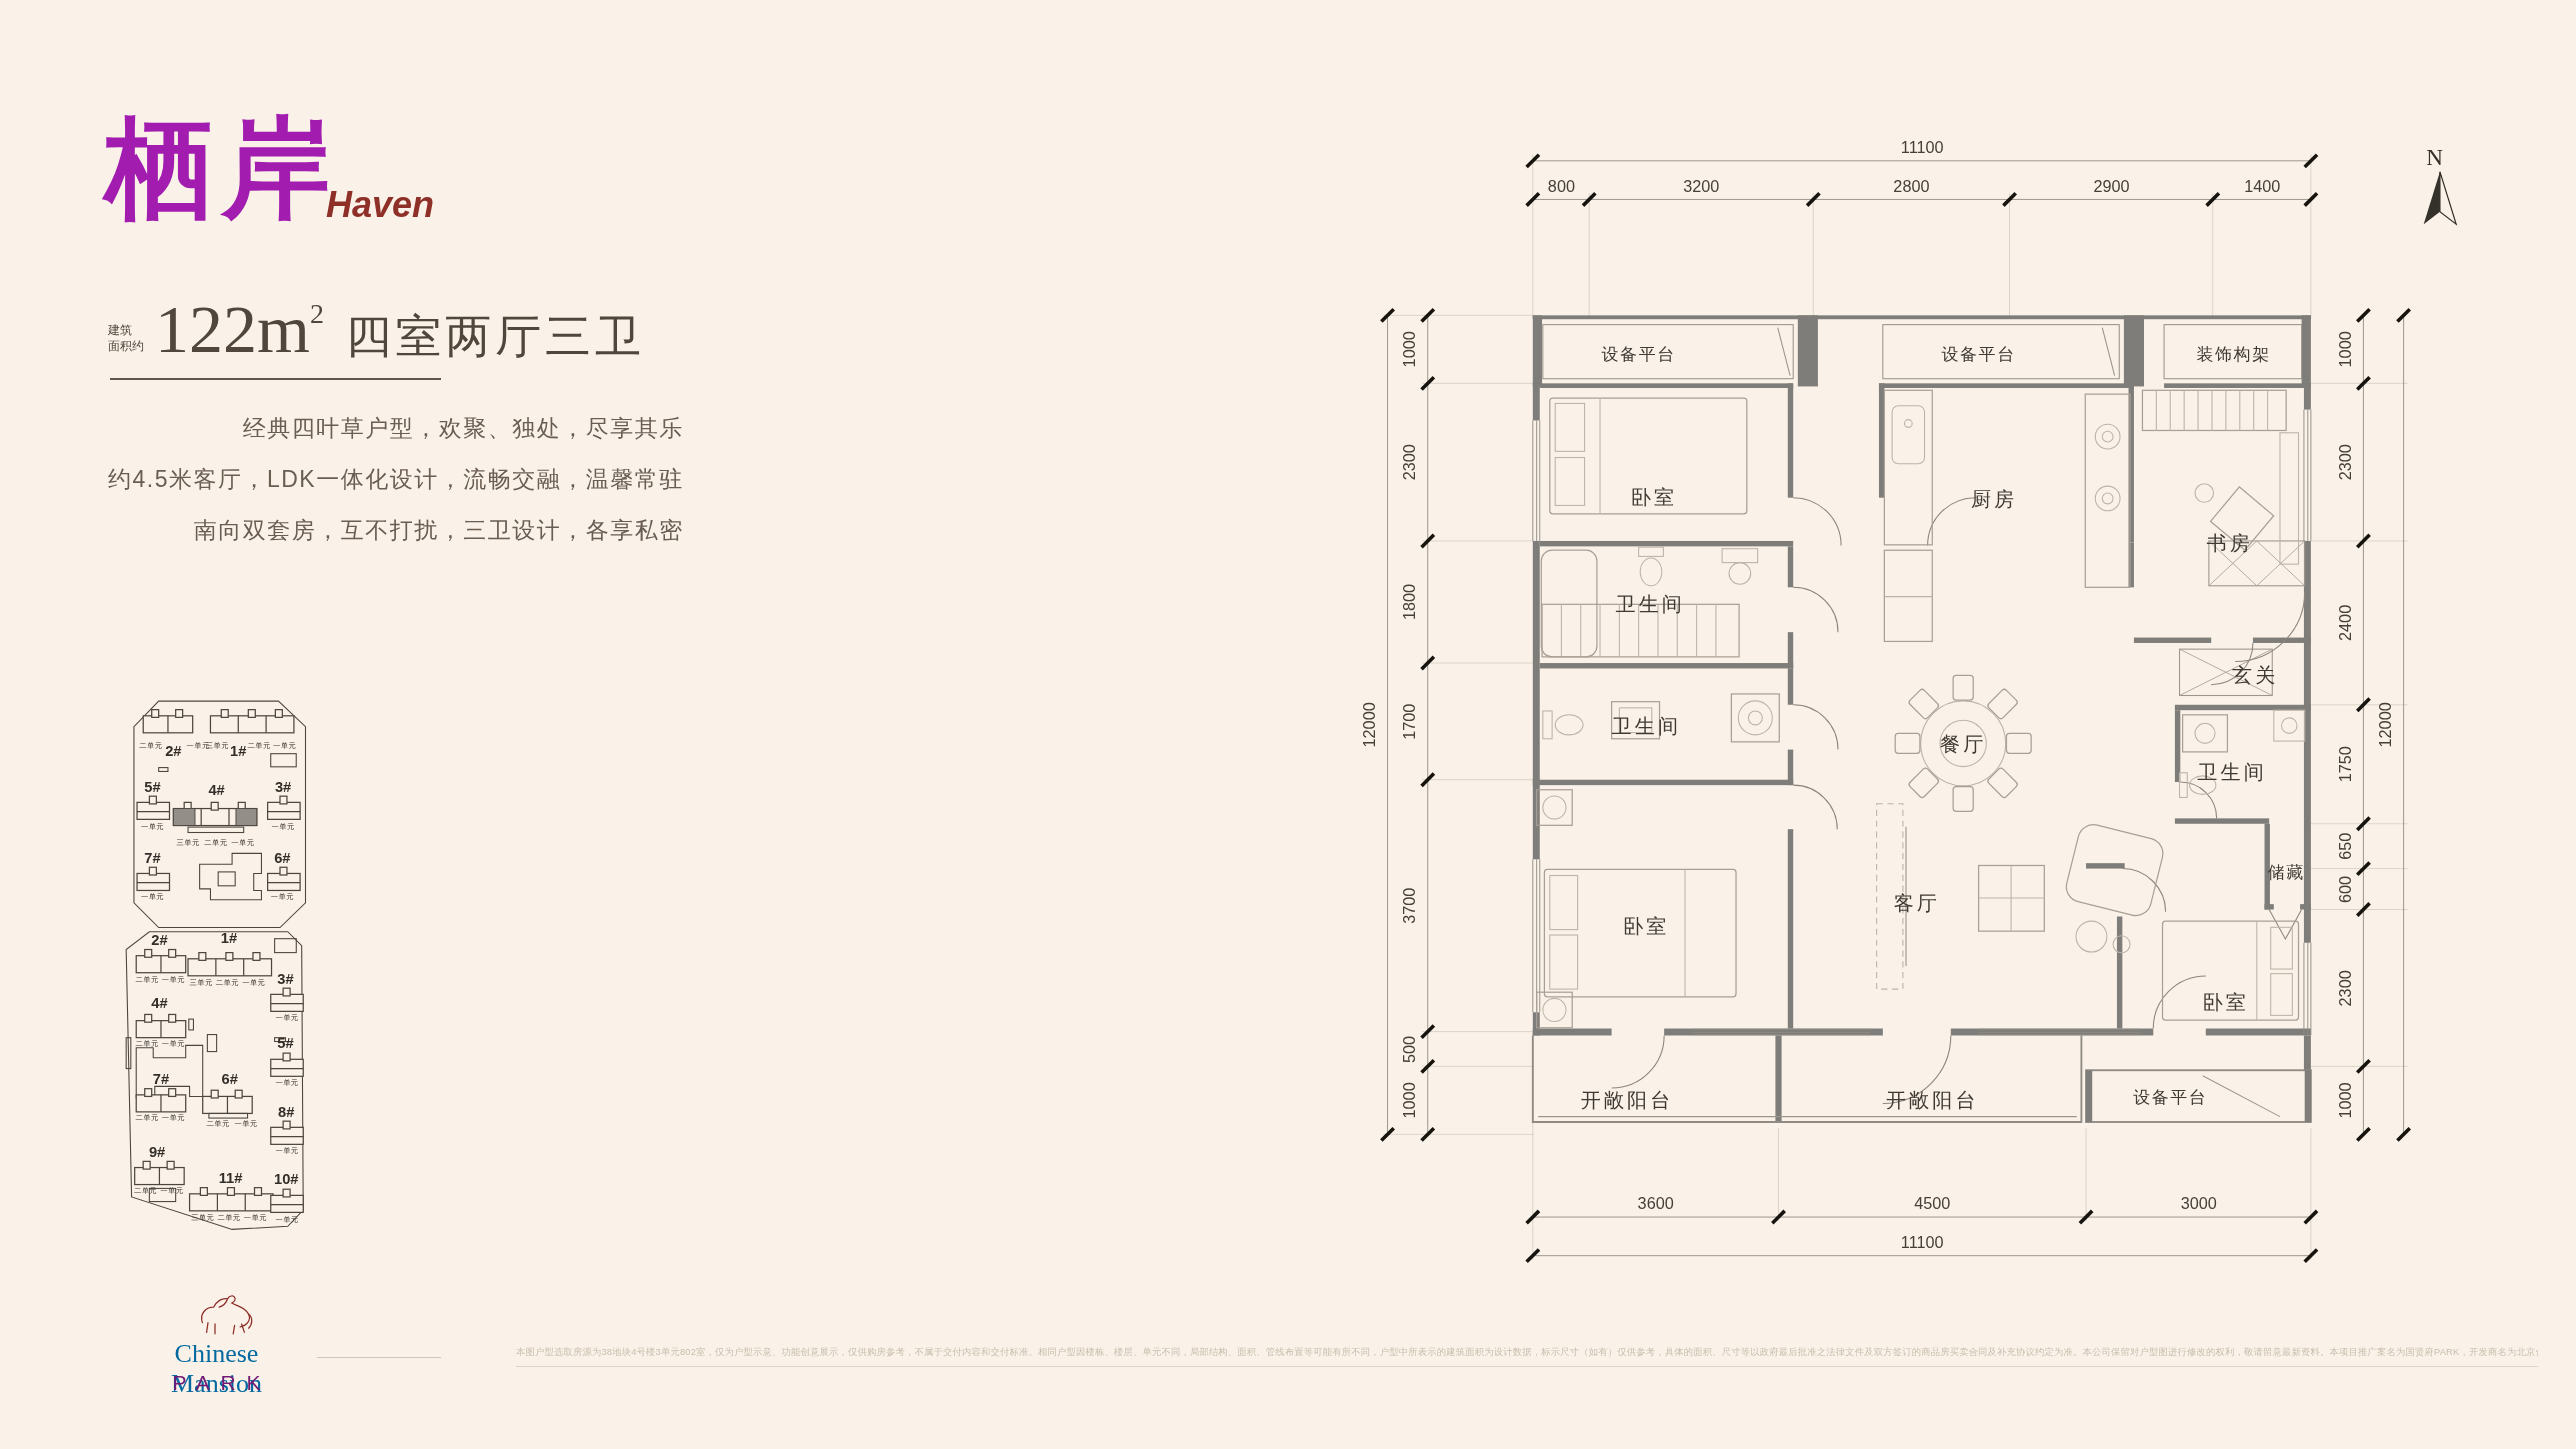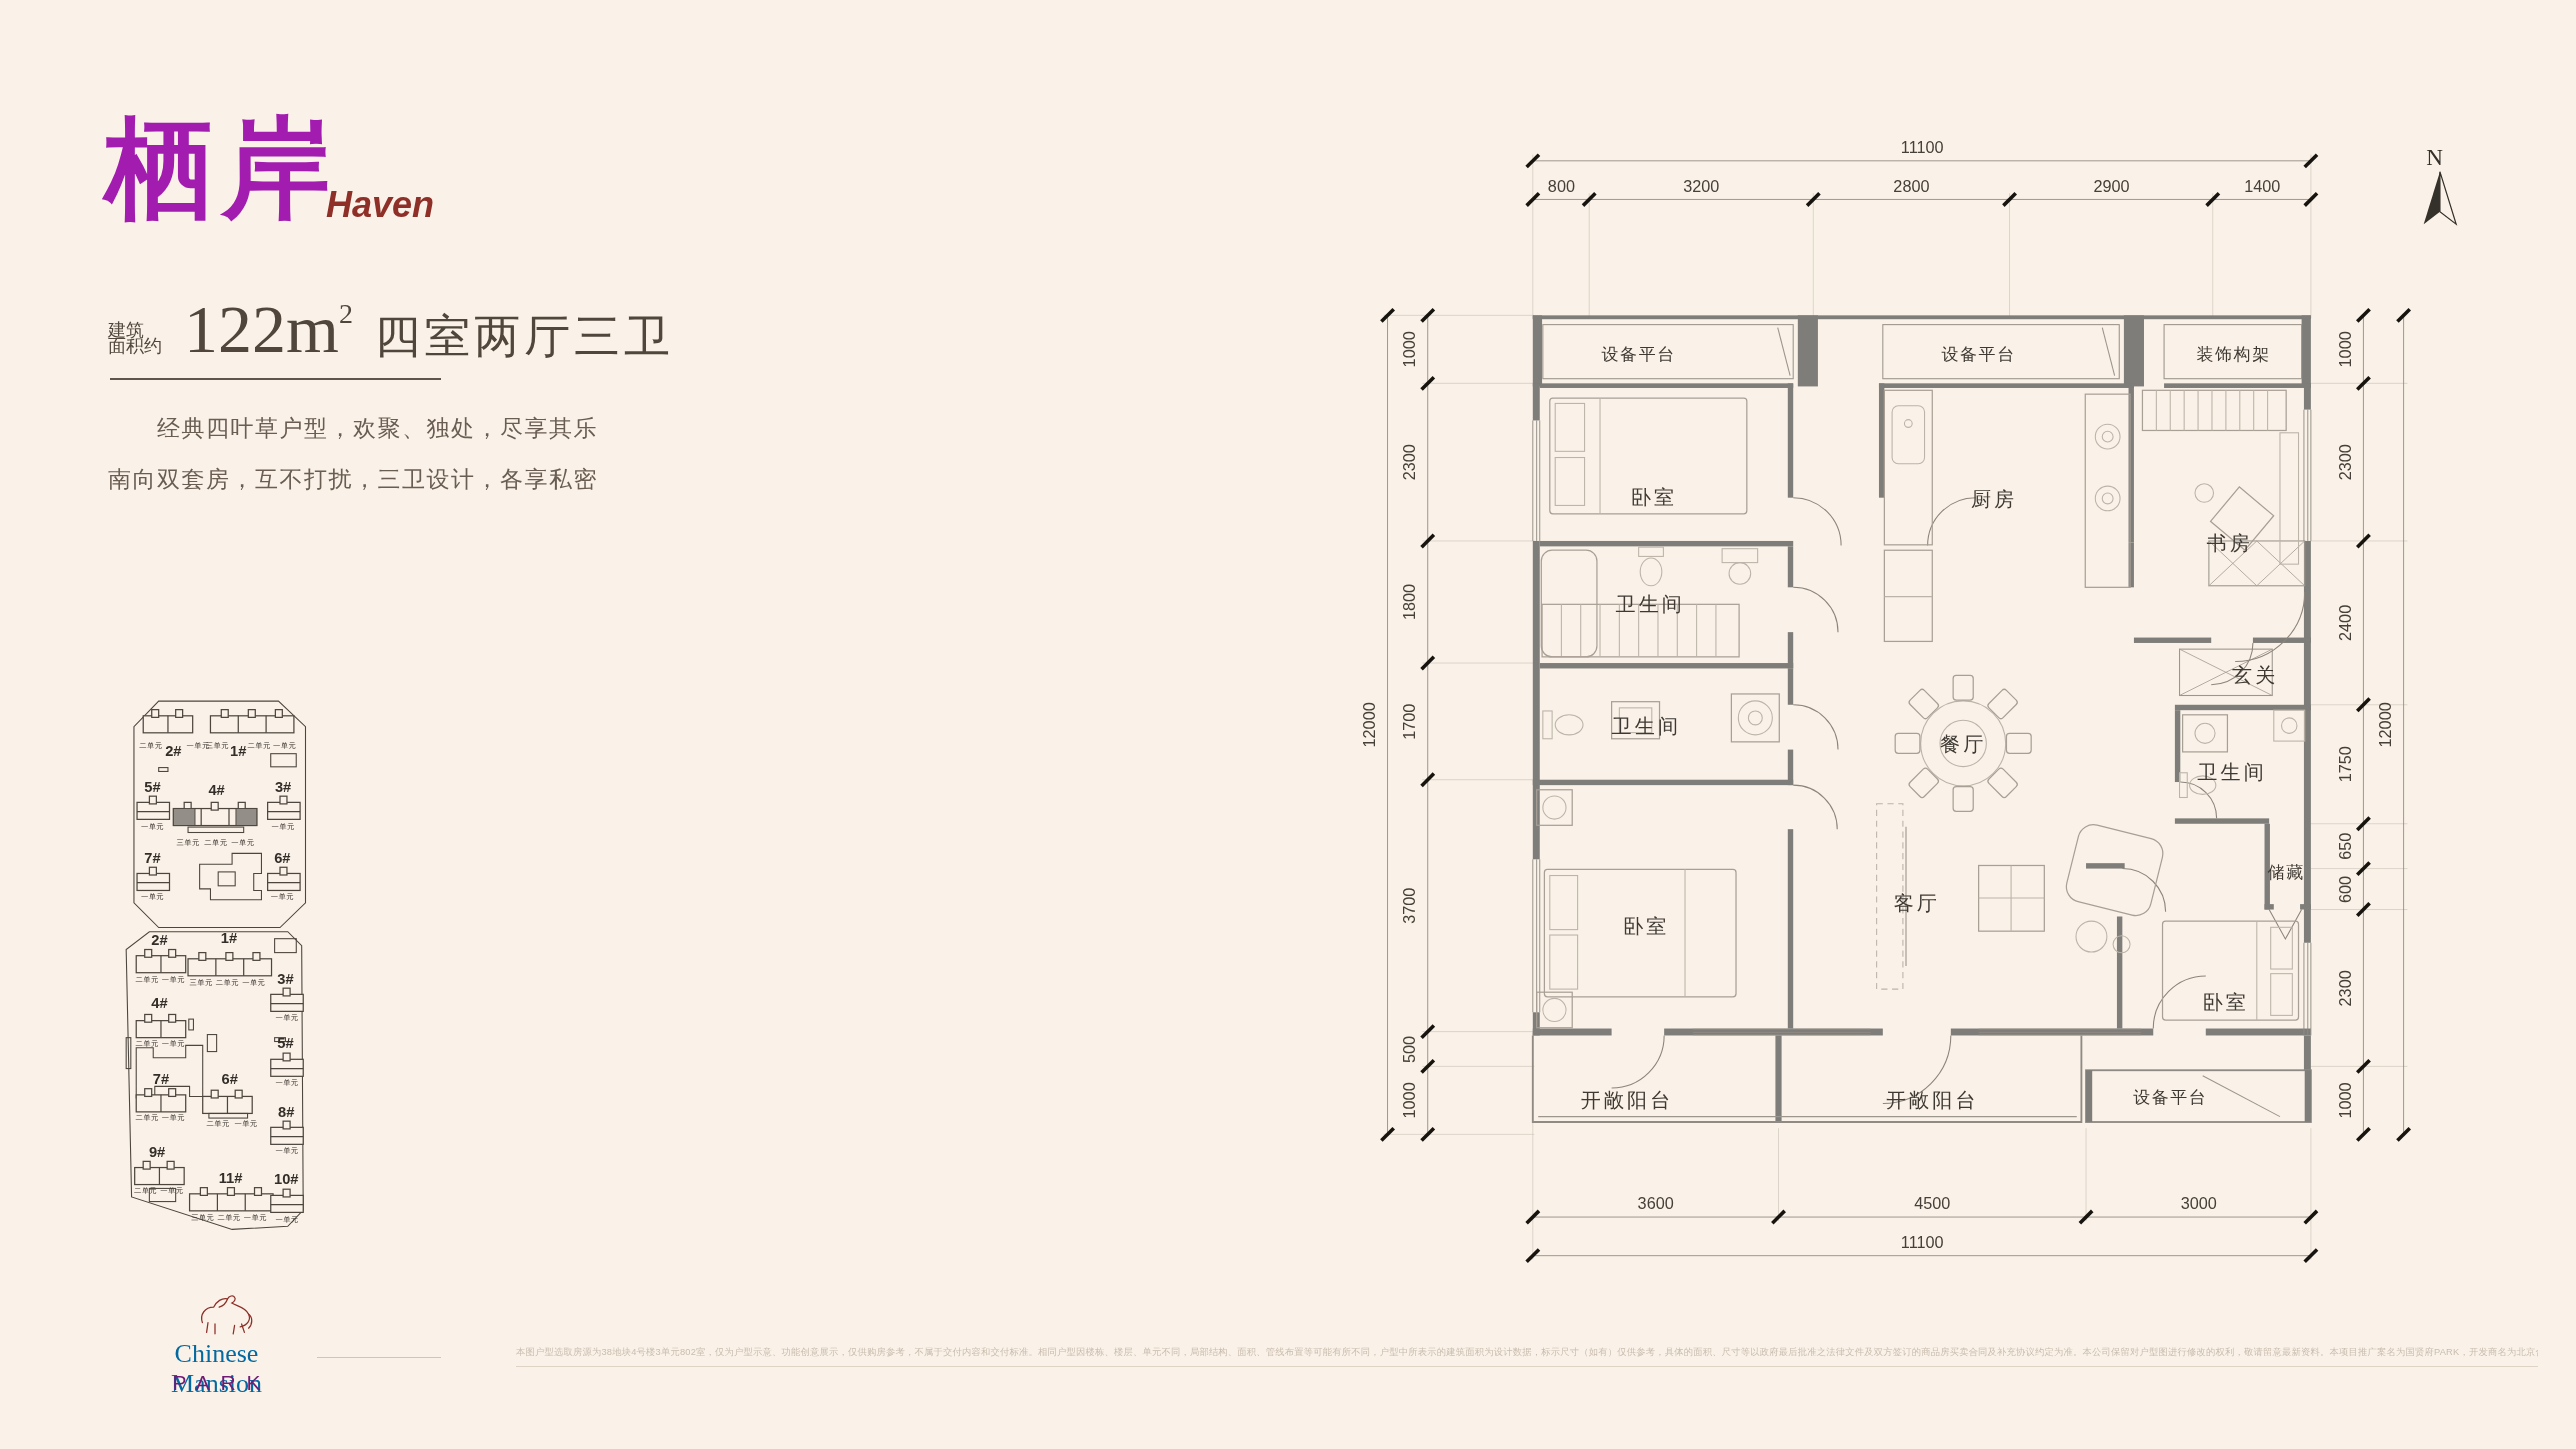--- a/index.html
+++ b/index.html
@@ -4,21 +4,21 @@
 <style>
   html,body{margin:0;padding:0;background:#e9e2d8;}
   .page{position:relative;width:2576px;height:1449px;background:#faf2e8;overflow:hidden;
         font-family:"Liberation Sans",sans-serif;}
   
   .title-cn{position:absolute;left:105px;top:114px;font-family:"Liberation Serif",serif;
             font-size:110px;font-weight:700;color:#a21caf;letter-spacing:6.2px;line-height:1;}
   .title-en{position:absolute;left:326px;top:187px;font-size:36px;font-weight:700;
             font-style:italic;color:#8e2f28;line-height:1;}
   .spec{position:absolute;left:108px;top:295px;display:flex;align-items:baseline;color:#51463c;}
-  .spec-prefix{font-size:18px;line-height:16px;margin-right:22px;color:#51463c;
+  .spec-prefix{font-size:12px;line-height:16px;margin-right:11px;color:#51463c;
                align-self:flex-end;padding-bottom:9.3px;}
   .spec-area{font-family:"Liberation Serif",serif;font-size:68px;line-height:1;text-align:center;}
   .spec-area sup{font-size:28px;vertical-align:29px;}
   .spec-rooms{font-family:Liberation Sans, sans-serif;font-size:46px;margin-left:21.6px;
               letter-spacing:3.9px;line-height:1;}
   .divider{position:absolute;left:110px;top:378px;width:331px;height:1.5px;background:#60554b;}
   .desc{position:absolute;left:108px;top:413px;font-size:23px;color:#6a5d52;letter-spacing:1.5px;}
   .desc div{height:51px;text-align:right;}
   
   svg{position:absolute;overflow:visible;}
@@ -66,20 +66,21 @@
       <div>建筑</div>
       <div>面积约</div>
     </div>
     <div class="spec-area"><span>122m</span><sup>2</sup></div>
     <div class="spec-rooms">四室两厅三卫</div>
   </div>
   <div class="divider"></div>
 
   <div class="desc">
     <div>经典四叶草户型，欢聚、独处，尽享其乐</div>
+    <div>约4.5米客厅，LDK一体化设计，流畅交融，温馨常驻</div>
     <div>南向双套房，互不打扰，三卫设计，各享私密</div>
   </div>
 
   <svg style="left:116px;top:688px;width:209px;height:255px" viewBox="150 890 270 330">
     <defs>
       <g id="b1u">
           <rect x="0" y="8" width="42" height="22"></rect>
           <rect x="16" y="0" width="9" height="10"></rect>
           <line x1="0" y1="20" x2="42" y2="20"></line>
         </g>

